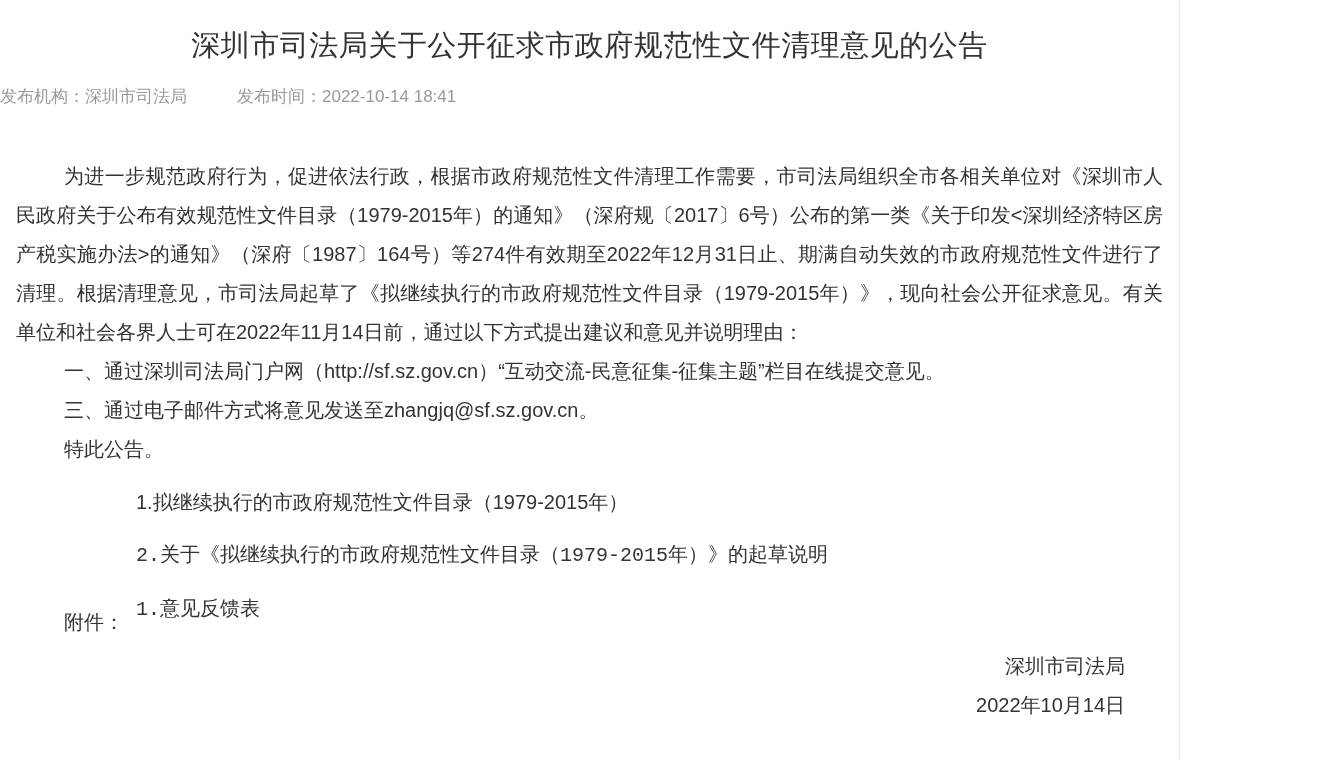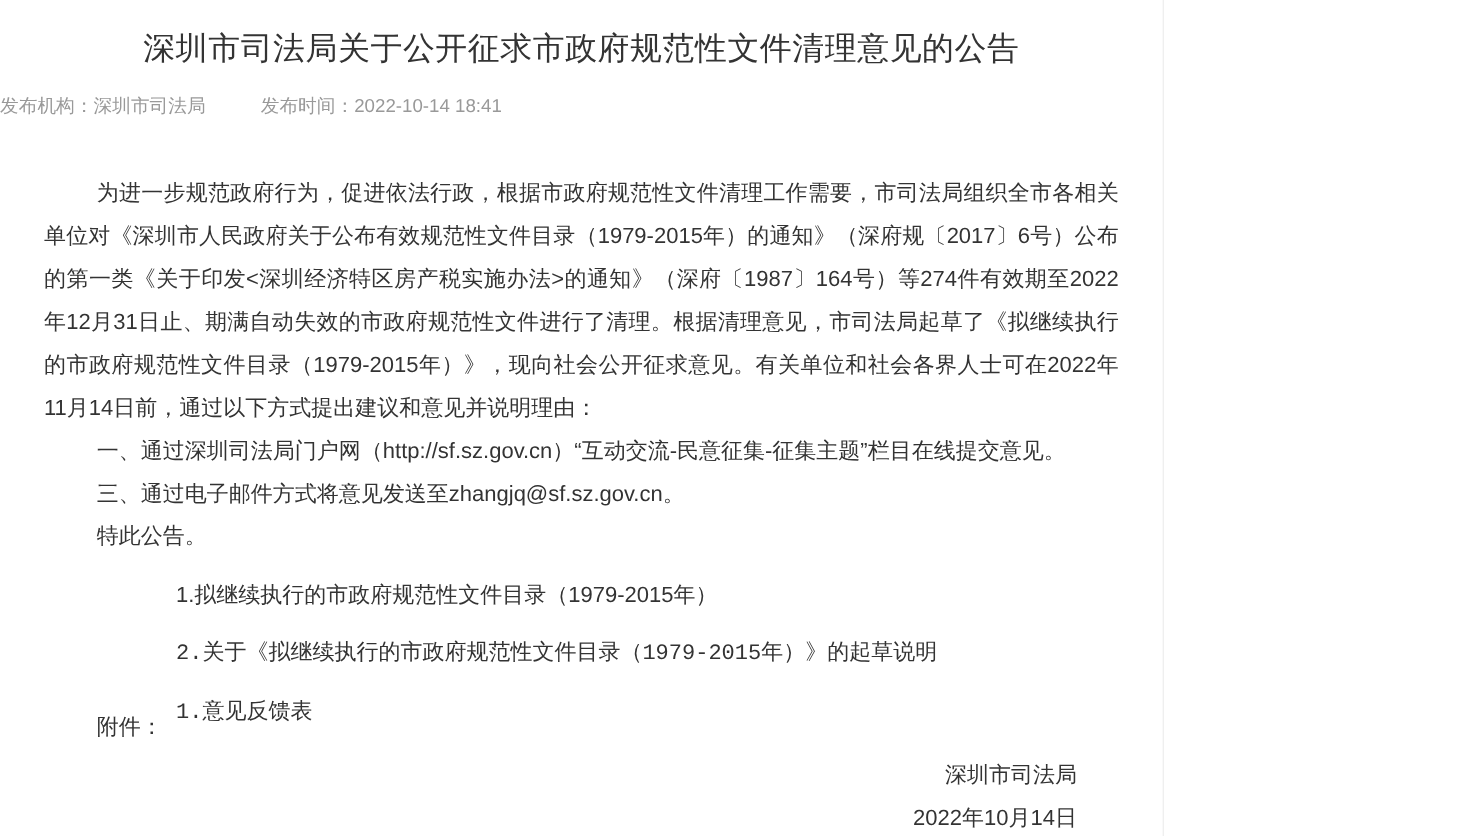--- a/index.html
+++ b/index.html
@@ -2,21 +2,21 @@
 <html><head>
 <meta charset="utf-8">
 <style>
   html, body {
     margin: 0;
     padding: 0;
     background: #ffffff;
   }
   .page {
     position: relative;
-    width: 1058px;
+    width: 1180px;
     height: 760px;
     box-sizing: border-box;
     background: #ffffff;
     border-right: 1px solid #ececec;
     overflow: hidden;
     font-family: "Liberation Sans", "DejaVu Sans", sans-serif;
     color: #333333;
   }
   .doc-title {
     margin: 0;
@@ -32,21 +32,21 @@
     margin-top: 20px;
     font-size: 17px;
     color: #999999;
     line-height: 1.3;
   }
   .doc-meta .meta-time {
     margin-left: 50px;
   }
   .doc-body {
     margin-top: 49px;
-    padding: 0 40px;
+    padding: 0 16px;
     font-size: 20px;
     line-height: 39px;
     text-align: justify;
   }
   .doc-body p {
     margin: 0;
     text-indent: 2.4em;
   }
   .attachments {
     display: flex;

